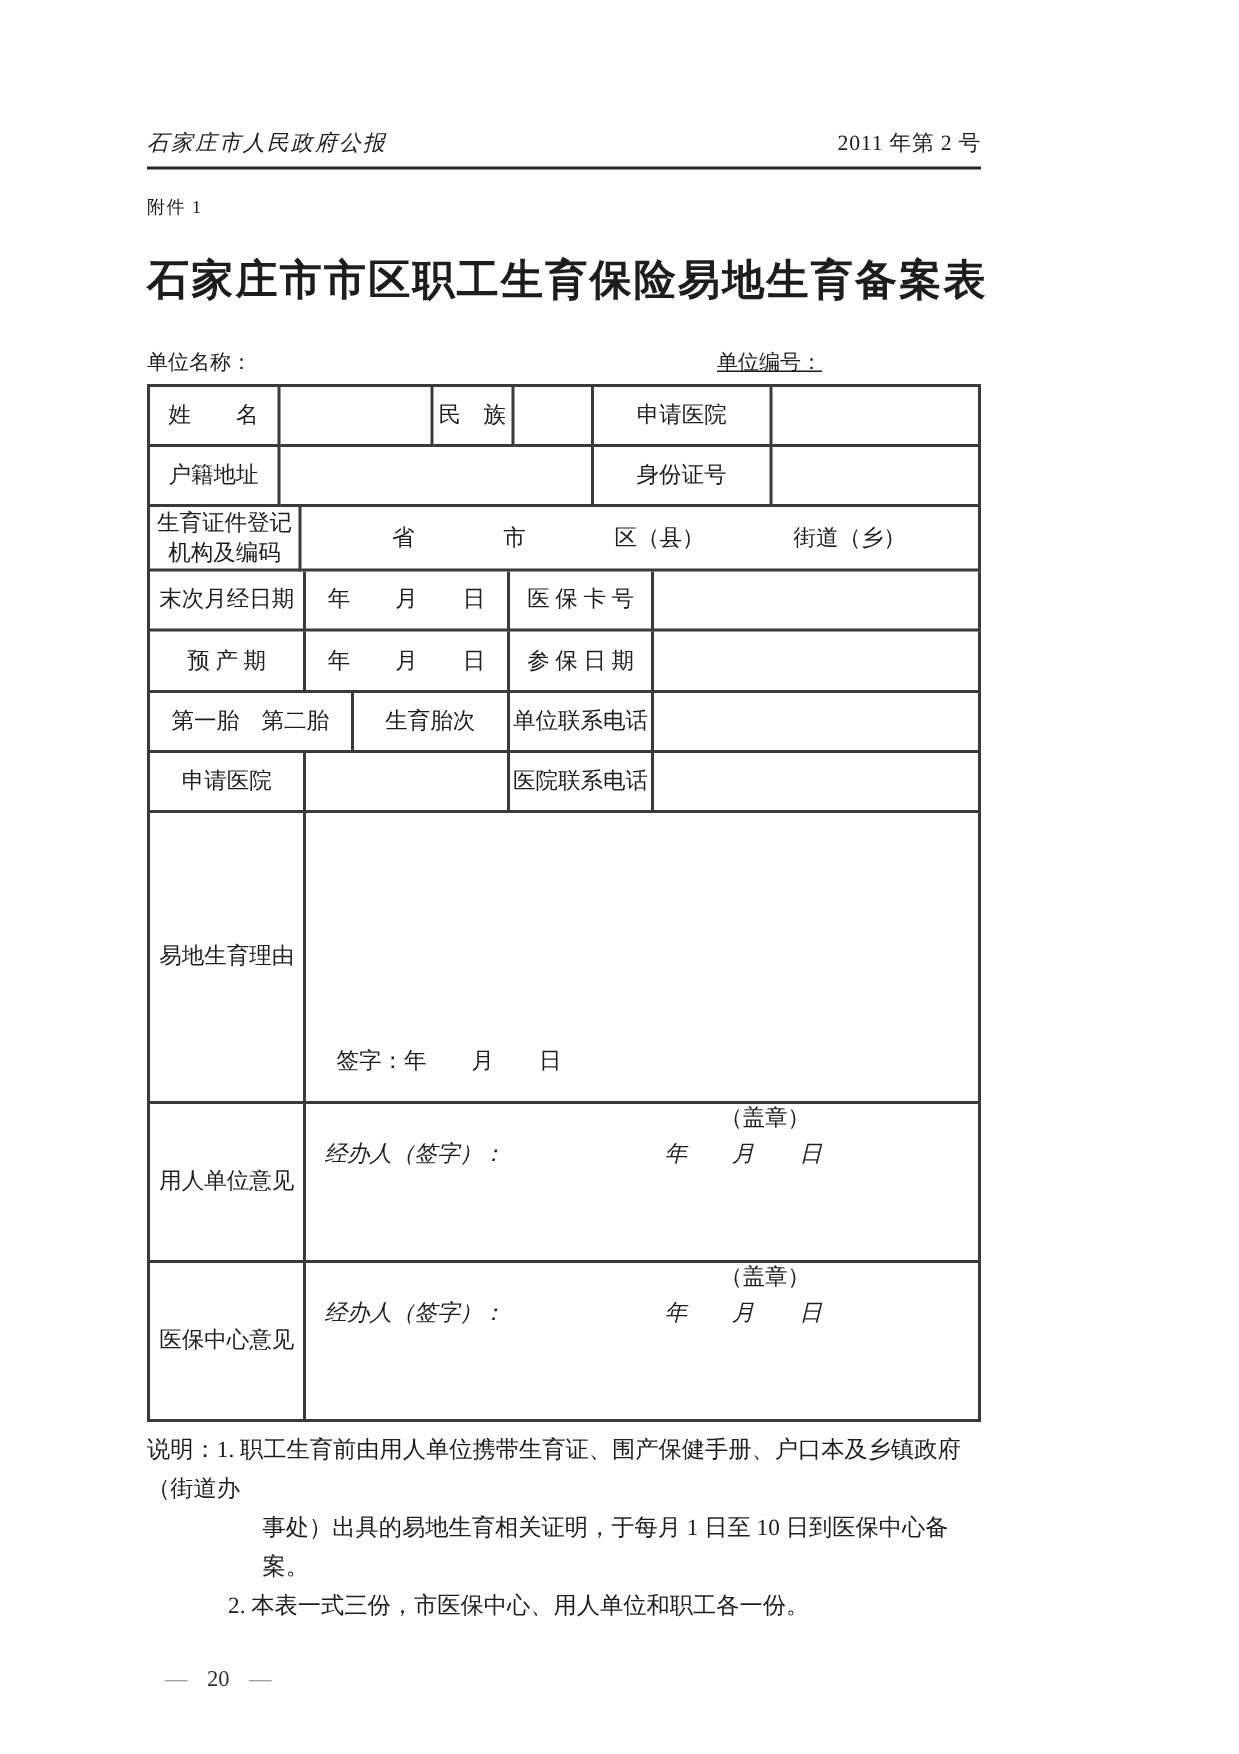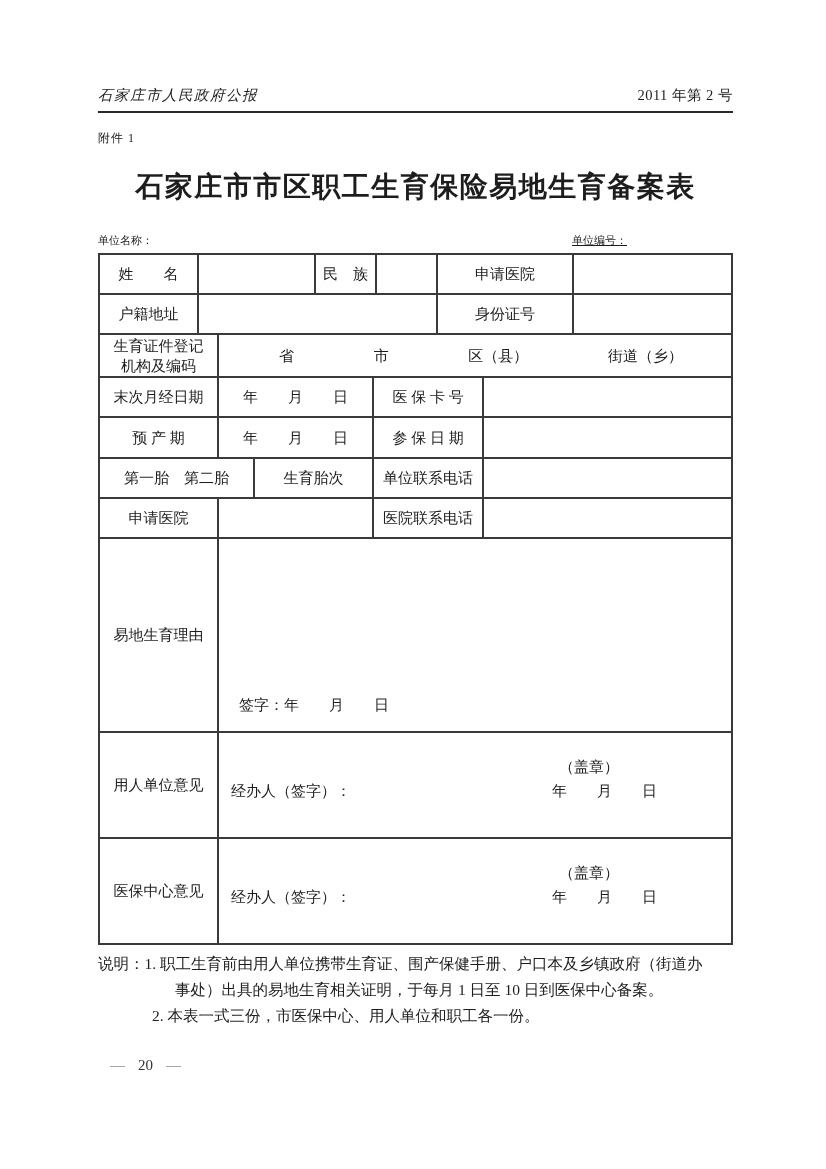--- a/index.html
+++ b/index.html
@@ -4,37 +4,37 @@
 <style>
   html,body{margin:0;padding:0;background:#ffffff;}
   .page{
     position:relative;
     width:826px;height:1169px;
     background:#ffffff;
     font-family:"Liberation Serif","DejaVu Serif",serif;
     color:#1d1d1d;
     overflow:hidden;
   }
-  .content{margin-left:98px;width:635px;}
+  .content{margin-left:98px;width:556px;}
 
   
   .gz-header{display:flex;justify-content:space-between;align-items:flex-end;padding-top:86px;font-size:14.5px;}
   .gz-title{font-style:italic;letter-spacing:1.5px;}
   .gz-issue{letter-spacing:0.5px;}
   .gz-rule{border-top:2px solid #2a2a2a;margin-top:6px;}
 
   .attachment{margin-top:17px;font-size:12px;letter-spacing:1px;}
 
   .form-title{
     margin-top:21px;text-align:center;
     font-size:28px;font-weight:bold;letter-spacing:1.5px;
     white-space:nowrap;
   }
 
-  .unit-row{display:flex;justify-content:space-between;margin-top:27px;margin-bottom:5px;font-size:11px;}
+  .unit-row{display:flex;justify-content:space-between;margin-top:27px;margin-bottom:5px;font-size:14px;}
   .unit-code{padding-right:106px;text-decoration:underline;}
 
   
   .tbl{border-left:2px solid #3a3a3a;border-top:2px solid #3a3a3a;}
   .row{display:flex;}
   .cell{
     box-sizing:border-box;
     border-right:2px solid #3a3a3a;border-bottom:2px solid #3a3a3a;
     display:flex;align-items:center;justify-content:center;
     font-size:15px;line-height:20px;
@@ -44,23 +44,23 @@
   .h40{height:40px}.h41{height:41px}.h43{height:43px}.h194{height:194px}.h106{height:106px}
 
   .stack{flex-direction:column;justify-content:center;}
   .stack span{display:block;text-align:left;line-height:20px;}
 
   .geo-cell{justify-content:space-between;padding:0 48px 0 60px;}
 
   .reason-cell{flex-direction:column;justify-content:flex-end;align-items:stretch;padding-bottom:16px;}
   .sign-line{display:flex;justify-content:flex-start;padding:0 166px 0 20px;font-size:15px;}
 
-  .opinion-cell{flex-direction:column;justify-content:center;align-items:stretch;padding-bottom:12px;}
+  .opinion-cell{flex-direction:column;justify-content:flex-start;align-items:stretch;padding-bottom:12px;}
   .seal-line{text-align:right;padding-right:112px;margin-bottom:4px;font-size:15px;}
-  .handler-line{display:flex;justify-content:space-between;padding:0 74px 0 12px;font-size:15px;}
+  .handler-line{display:flex;justify-content:space-between;padding:0 104px 0 12px;font-size:15px;font-style:italic;}
 
   
   .notes{margin-top:6px;font-size:15.5px;line-height:26px;}
   .note-l2{padding-left:77px;}
   .note-l3{padding-left:54px;}
 
   
   .page-footer{margin-top:28px;margin-left:12px;font-size:15px;display:flex;align-items:center;}
   .pf-dash{color:#8d8d8d;}
   .pf-num{color:#333;margin:0 13px;}

